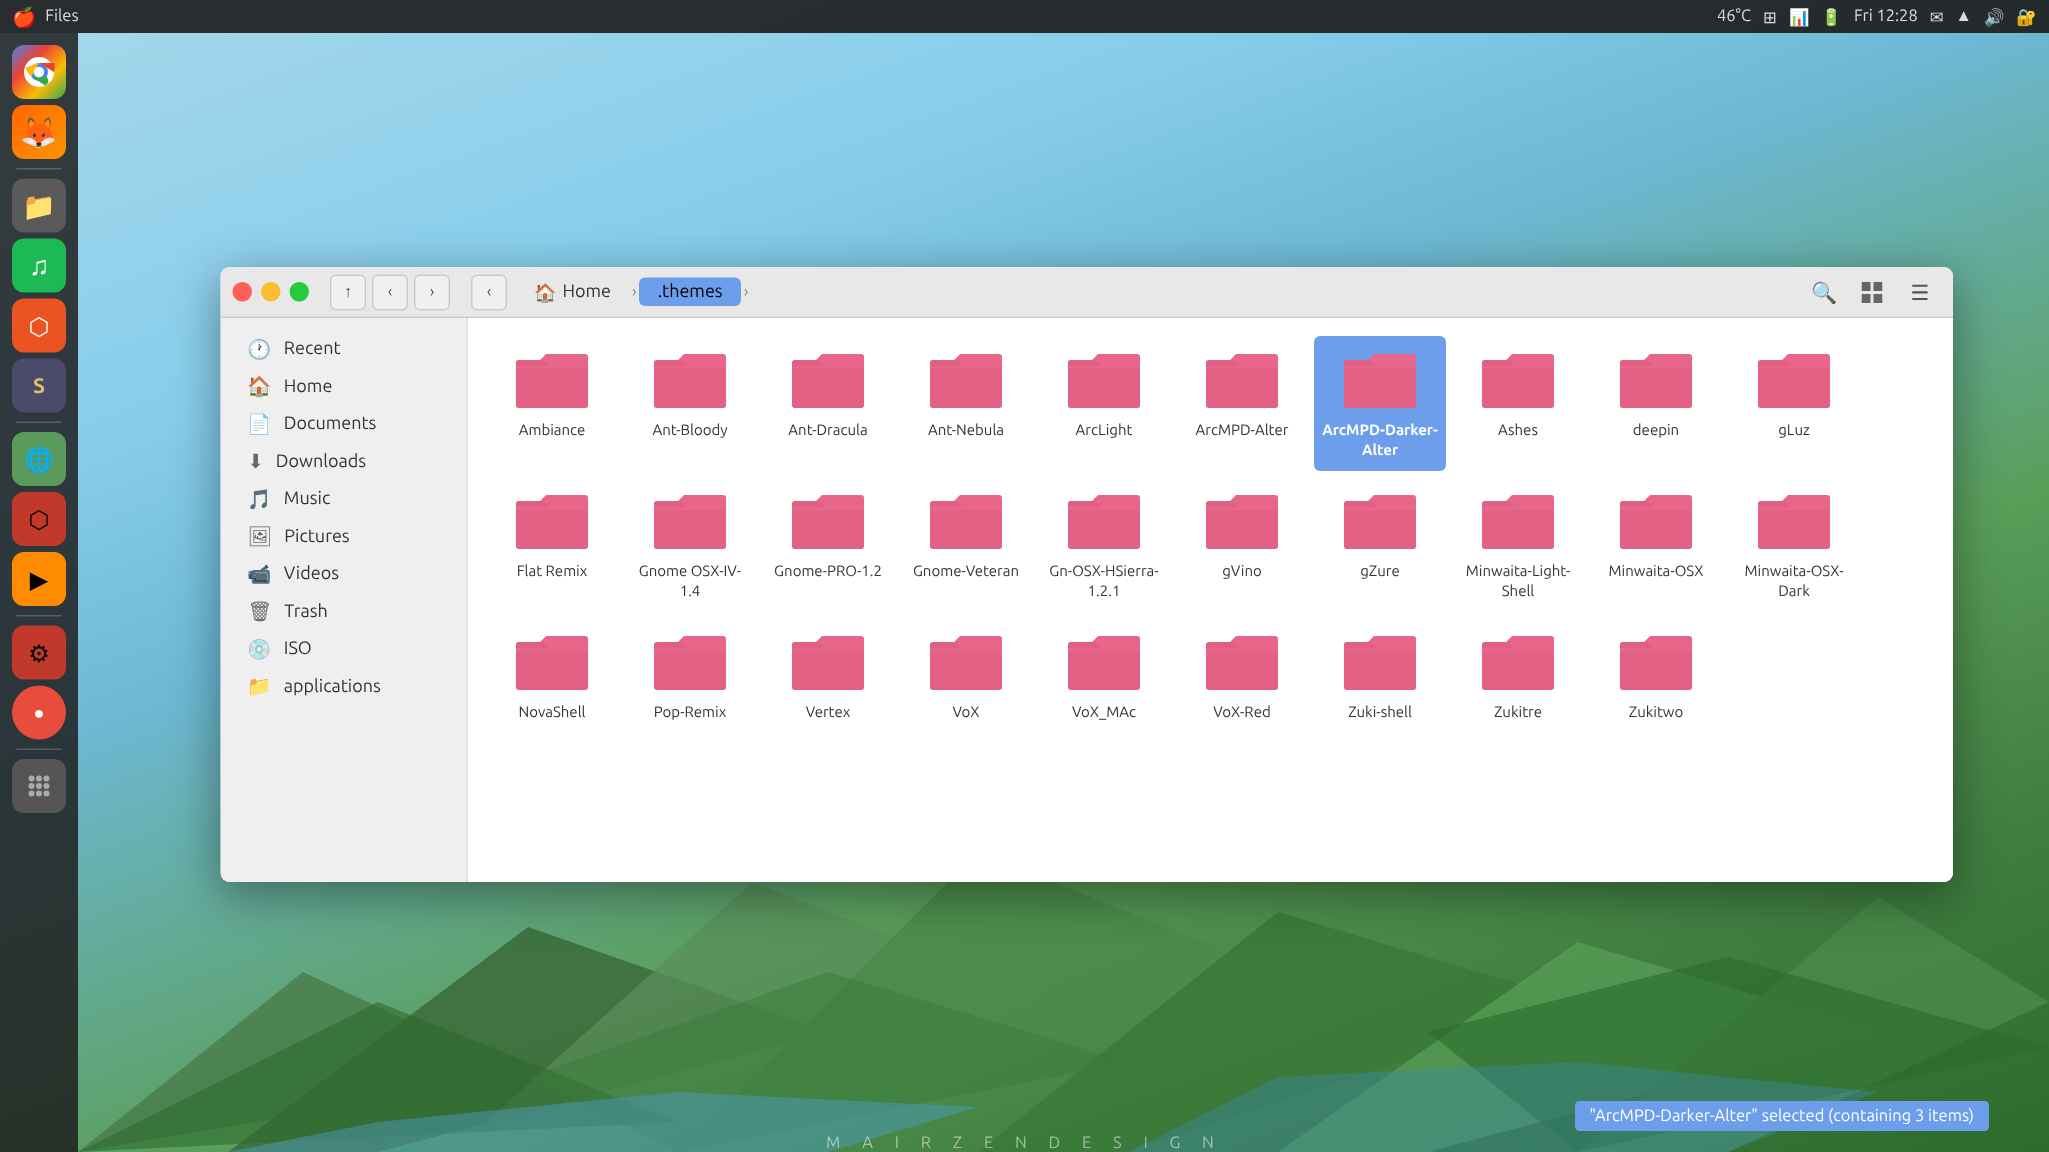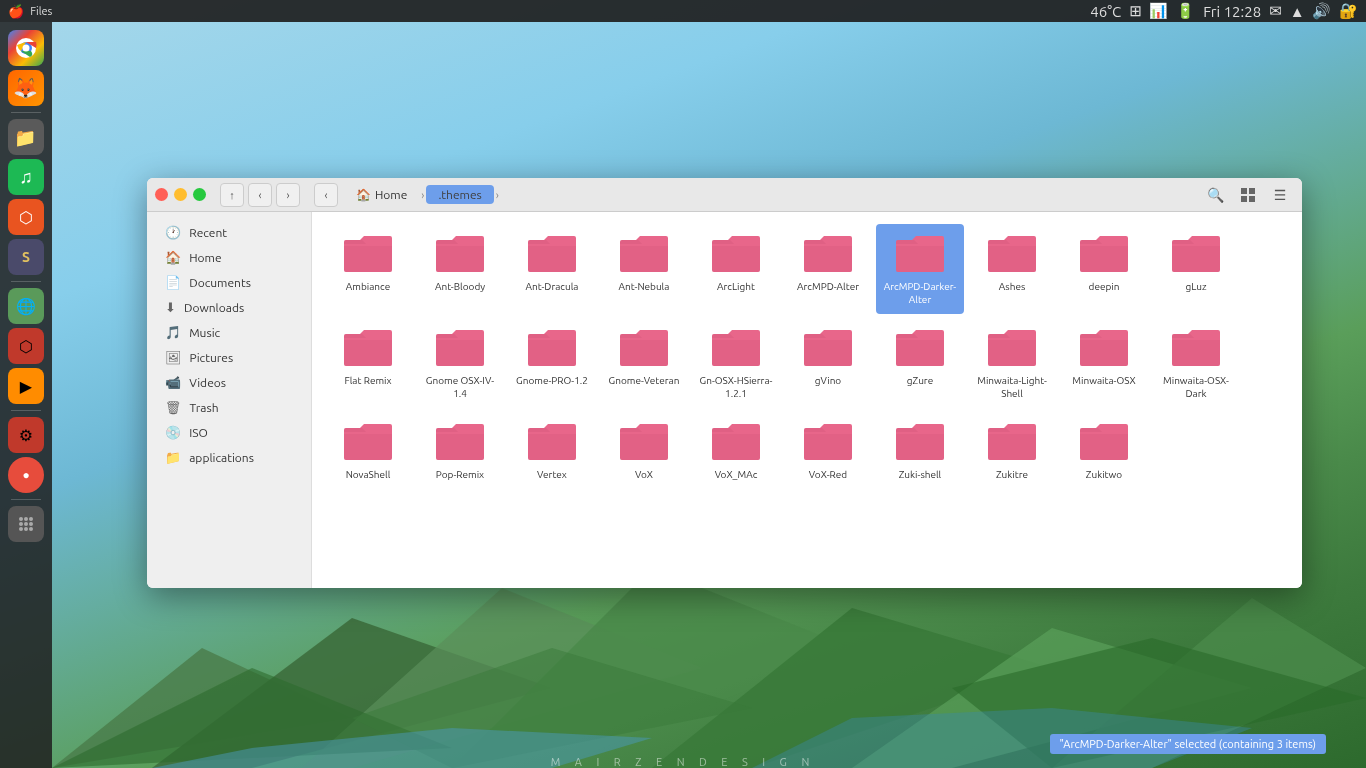--- a/index.html
+++ b/index.html
@@ -44,21 +44,21 @@
     }
     .taskbar-center {
       font-size: 11px;
       color: #ddd;
       font-weight: 500;
     }
     .taskbar-right {
       display: flex;
       align-items: center;
       gap: 8px;
-      font-size: 15px;
+      font-size: 11px;
       color: #ddd;
       margin-left: 12px;
     }
 
     
     #dock {
       position: absolute;
       left: 0;
       top: 22px;
       bottom: 0;
@@ -167,21 +167,21 @@
       border-radius: 4px;
       font-size: 12px;
       color: #333;
       cursor: pointer;
       display: flex;
       align-items: center;
       gap: 4px;
     }
     .breadcrumb-item.active {
       background: #6d9eeb;
-      color: #404040;
+      color: #000000;
     }
     .breadcrumb-arrow {
       color: #888;
       font-size: 11px;
     }
 
     .title-bar-actions {
       display: flex;
       align-items: center;
       gap: 4px;
@@ -246,21 +246,21 @@
       width: 88px;
       display: flex;
       flex-direction: column;
       align-items: center;
       padding: 8px 4px;
       border-radius: 4px;
       cursor: pointer;
       text-align: center;
     }
     .folder-item.selected { background: #6d9eeb; }
-    .folder-item.selected .folder-label { color: white; }
+    .folder-item.selected .folder-label { color: white; font-weight: bold; }
 
     .folder-icon {
       width: 52px;
       height: 44px;
       position: relative;
     }
     .folder-icon svg {
       width: 100%;
       height: 100%;
     }

